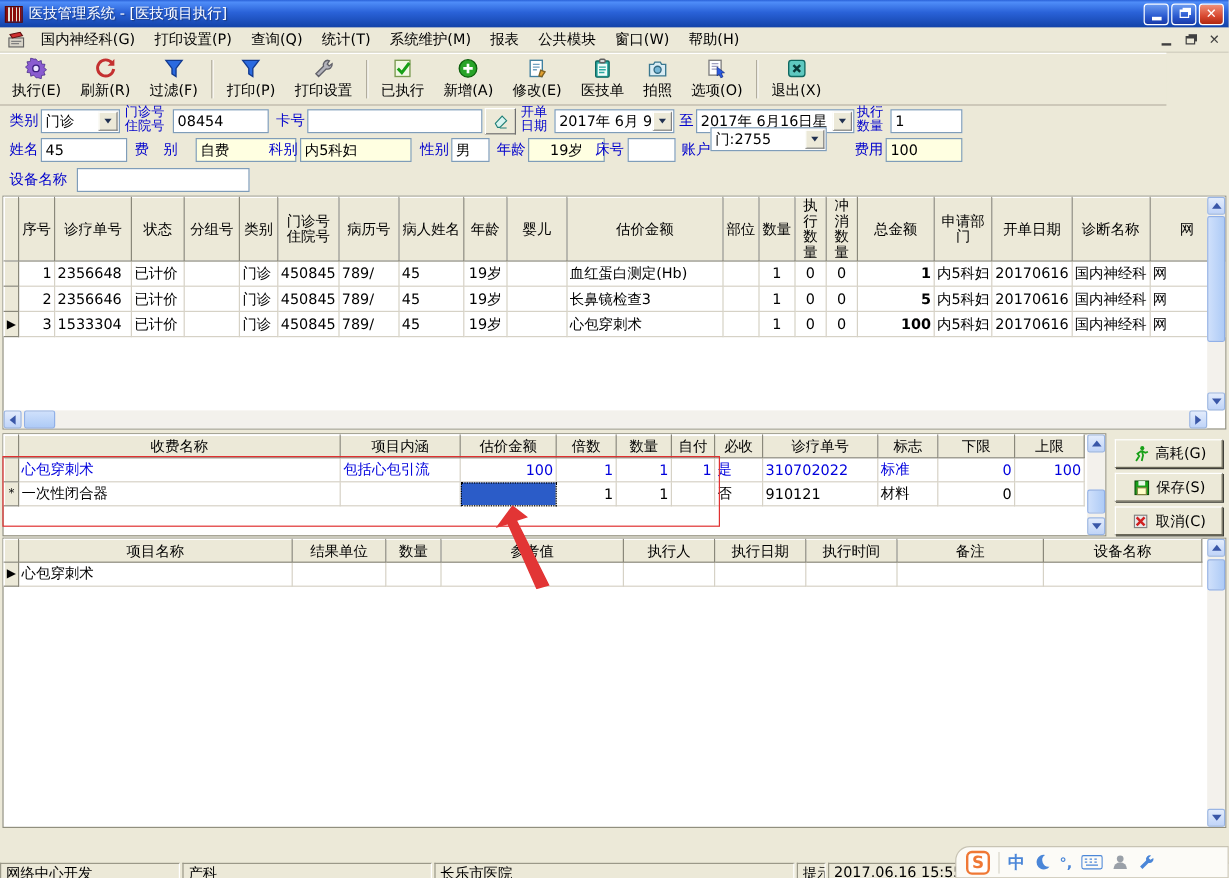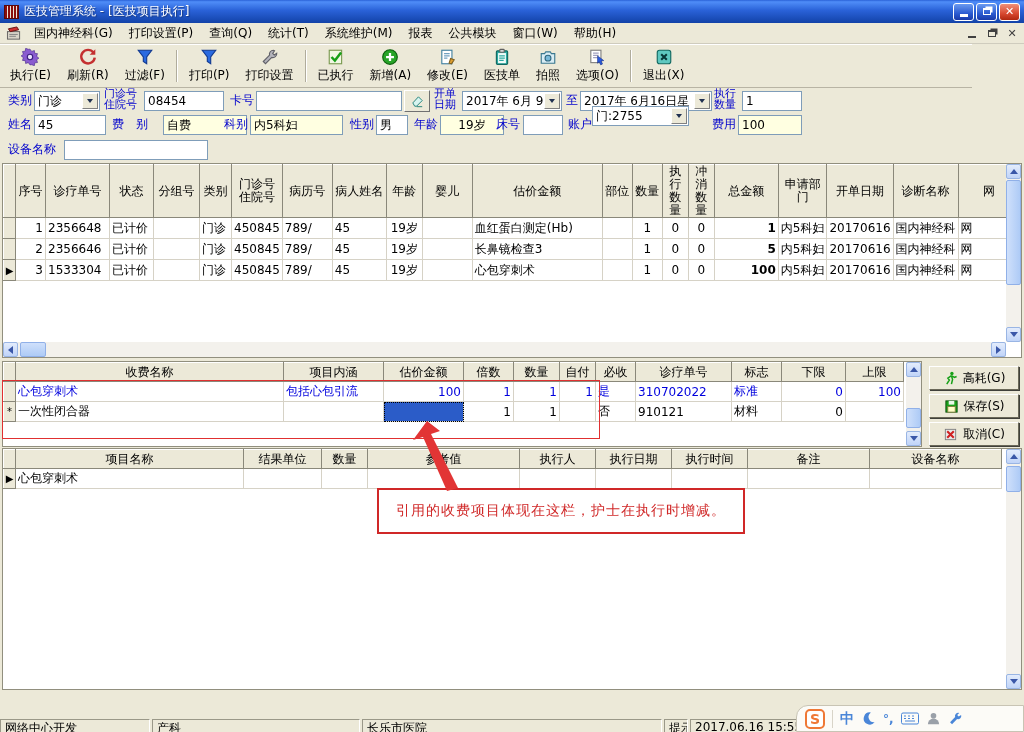--- a/index.html
+++ b/index.html
@@ -567,23 +567,20 @@
         </div>
     </div>
   </div>
 
   <div class="redbox" style="left:2px;top:380px;width:598px;height:59px"></div>
 
   <svg class="abs" style="left:413px;top:421px;z-index:46;pointer-events:none" width="52" height="70" viewBox="0 0 52 70">
     <polygon points="14,0 0,19 10,16 34,70 45,67 18,13 27,10" fill="#e23535"></polygon>
   </svg>
 
-  <div class="callout" style="left:377px;top:488px;width:368px;height:46px">
-    <span>引用的收费项目体现在这栏，护士在执行时增减。</span>
-  </div>
 
 
   <div class="abs statusbar">
     <div class="spanel" style="width:150px">网络中心开发</div>
     <div class="spanel" style="width:208px">产科</div>
     <div class="spanel" style="width:300px">长乐市医院</div>
     <div class="spanel" style="width:24px">提示</div>
     <div class="spanel" style="width:130px">2017.06.16 15:55:17</div>
     <div class="spanel" style="flex:1"></div>
   </div>

